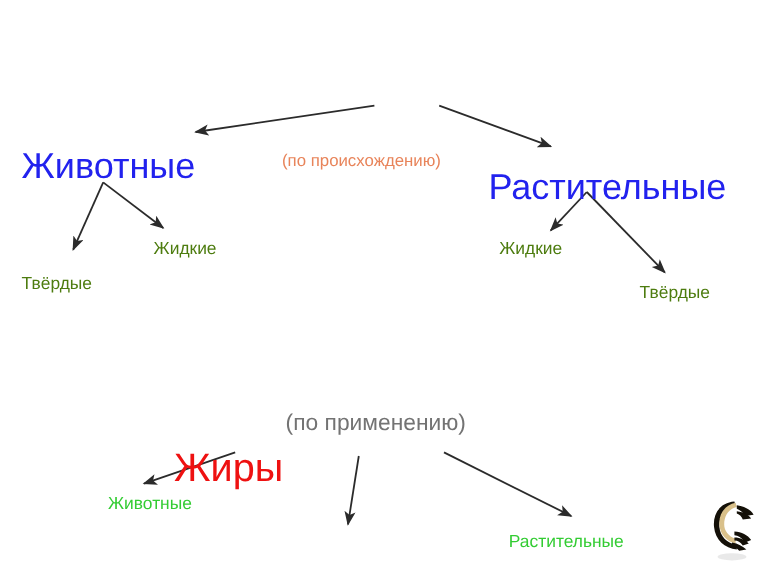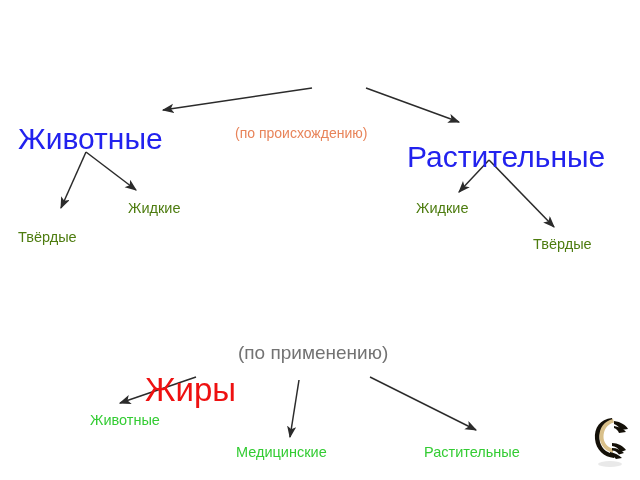--- a/index.html
+++ b/index.html
@@ -114,21 +114,20 @@
   <div class="lbl leaf-black" style="left:416px; top:200px;">Жидкие</div>
 
   <div class="lbl leaf-black" style="left:533px; top:236px;">Твёрдые</div>
 
   <div class="lbl heading-red" style="left:145px; top:332px;margin-top:40px;">Жиры</div>
 
   <div class="lbl note-red" style="left:238px; top:342px;">(по применению)</div>
 
   <div class="lbl leaf-green" style="left:90px; top:412px;">Животные</div>
 
-  <div class="lbl leaf-green" style="left:236px; top:444px;">Медицинские</div>
 
   <div class="lbl leaf-green" style="left:424px; top:444px;">Растительные</div>
 
   <svg id="corner-mark" viewBox="0 0 44 62" xmlns="http://www.w3.org/2000/svg">
     <path d="M24,6 C12,7 6,16 7,27 C8,38 16,45 26,46 L26,42
              C18,41 12,35 11.5,27 C11,18 16,11 25,10 Z" fill="#141008"></path>
     <path d="M25,7 C16,9 11,16 11.5,25 C12,33 17,39 25,41
              L25,37 C19,35 15.5,30 15.5,25 C15.5,18 19,12 26,10.5 Z" fill="#D9C08A"></path>
     <path d="M26,9 C33,10 38,13 40,17 L33,18 C31,15 29,13 26,12 Z" fill="#141008"></path>
     <path d="M26,14 C32,15 36,17 38,20 L31,21 C30,18.5 28.5,17 26,16 Z" fill="#141008"></path>

